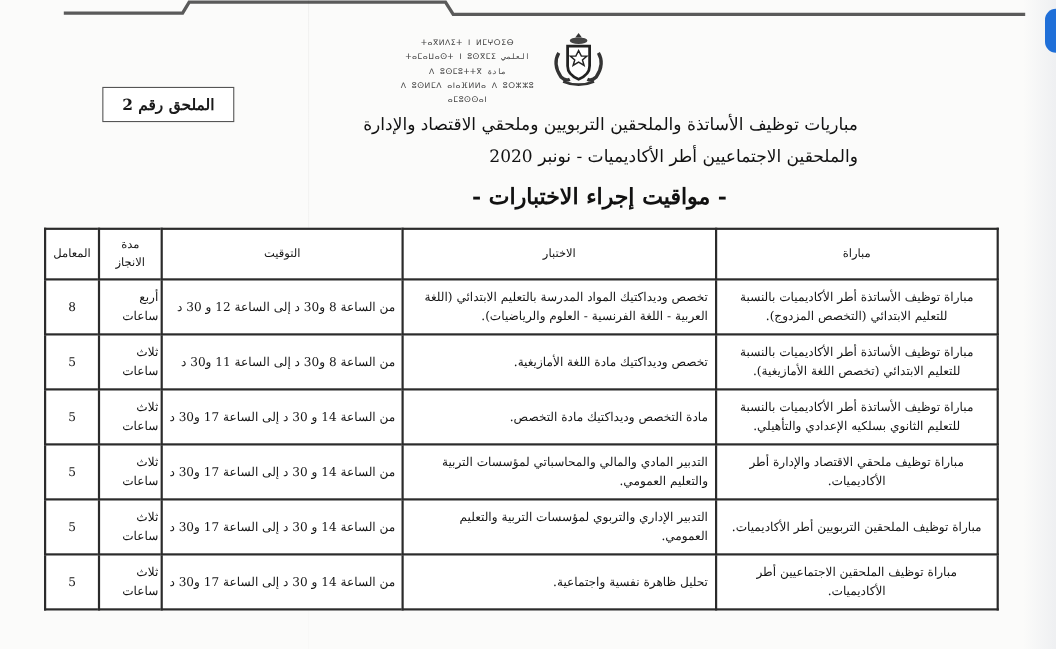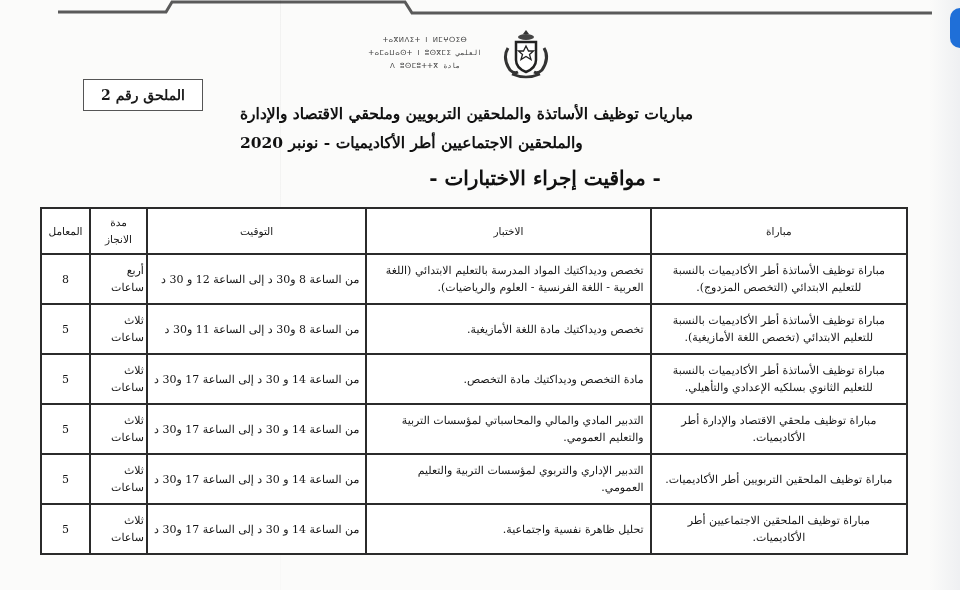--- a/index.html
+++ b/index.html
@@ -41,30 +41,30 @@
       position: absolute; left: 350px; top: 34px; width: 150px;
       text-align: center; font-family: Liberation Mono, monospace;
       font-size: 7px; line-height: 13px; color: #444; letter-spacing: 0.5px;
     }
     .emblem {
       position: absolute; left: 500px; top: 28px; width: 52px; height: 52px;
     }
 
     
     .annex-box {
-      position: absolute; left: 83px; top: 79px; width: 120px; height: 32px;
+      position: absolute; left: 93px; top: 79px; width: 120px; height: 32px;
       border: 1.5px solid #555; background: #fff;
       display: flex; align-items: center; justify-content: center;
       direction: rtl; font-family: "DejaVu Serif", serif; font-size: 14px; font-weight: bold;
     }
 
     
     .title {
-      position: absolute; left: 240px; width: 540px; direction: rtl; text-align: left;
-      font-family: "DejaVu Serif", serif; font-weight: bold; font-size: 15.5px; color: #111;
+      position: absolute; left: 240px; width: 540px; direction: rtl; text-align: right;
+      font-family: "DejaVu Serif", serif; font-weight: normal; font-size: 15.5px; color: #111;
     }
     .title.l1 { top: 104px; }
     .title.l2 { top: 133px; }
     .subtitle {
       position: absolute; left: 240px; width: 540px; top: 166px; direction: rtl; text-align: center;
       font-family: "DejaVu Serif", serif; font-weight: bold; font-size: 20px; color: #111;
       padding-left: 70px;
     }
 
     
@@ -107,20 +107,21 @@
     <path d="M44 20 q6 10 -2 22 q-4 4 -8 2" fill="none" stroke="#333" stroke-width="3"></path>
     <path d="M16 14 h20 v18 q0 8 -10 12 q-10 -4 -10 -12z" fill="#fff" stroke="#222" stroke-width="2.5"></path>
     <path d="M26 18 l2.5 5 h5 l-4 3.5 1.5 5 -5 -3 -5 3 1.5 -5 -4 -3.5 h5z" fill="none" stroke="#222" stroke-width="1.3"></path>
     <path d="M12 46 q14 6 28 0" fill="none" stroke="#333" stroke-width="2.5"></path>
   </svg>
 
   <div class="ministry-tf">
     <div>ⵜⴰⴳⵍⴷⵉⵜ ⵏ ⵍⵎⵖⵔⵉⴱ</div>
     <div>ⵜⴰⵎⴰⵡⴰⵙⵜ ⵏ ⵓⵙⴳⵎⵉ العلمي</div>
     <div>ⴷ ⵓⵙⵎⵓⵜⵜⴳ مادة</div>
+    <div>ⴷ ⵓⵙⵍⵎⴷ ⴰⵏⴰⴼⵍⵍⴰ ⴷ ⵓⵔⵣⵣⵓ ⴰⵎⵓⵙⵙⴰⵏ</div>
   </div>
 
   <div class="annex-box">
     <span>الملحق رقم 2</span>
   </div>
 
   <div class="title l1">مباريات توظيف الأساتذة والملحقين التربويين وملحقي الاقتصاد والإدارة</div>
   <div class="title l2">والملحقين الاجتماعيين أطر الأكاديميات - نونبر 2020</div>
   <div class="subtitle">- مواقيت إجراء الاختبارات -</div>
 

